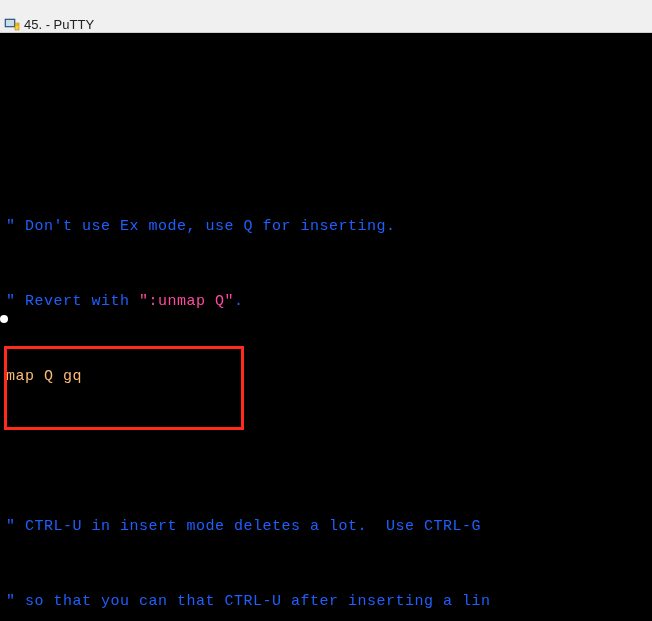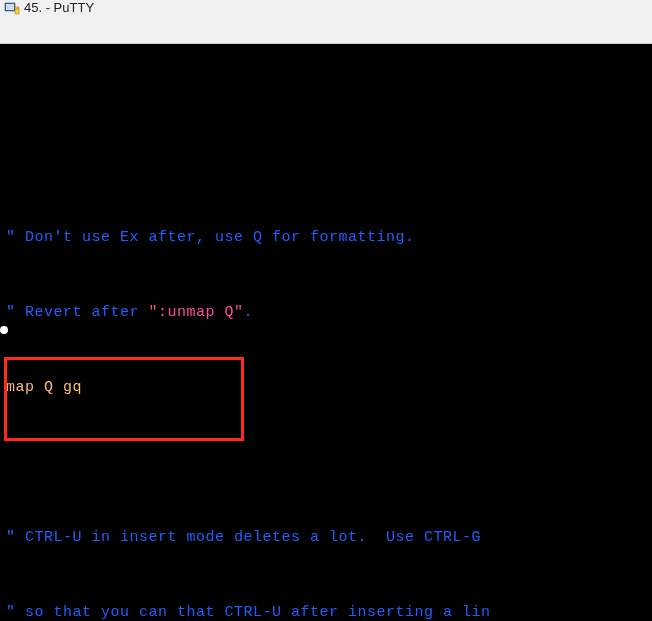--- a/index.html
+++ b/index.html
@@ -4,25 +4,25 @@
   <style>
     * { margin: 0; padding: 0; box-sizing: border-box; }
     body {
       width: 652px;
       height: 621px;
       background: #fff;
       font-family: "Consolas", "Courier New", monospace;
       overflow: hidden;
     }
     .titlebar {
-      height: 44px;
+      height: 33px;
       background: #f0f0f0;
       border-bottom: 1px solid #d0d0d0;
       display: flex;
-      align-items: flex-start;
+      align-items: flex-end;
       padding: 0 4px;
       font-family: "Segoe UI", Tahoma, sans-serif;
       font-size: 13px;
       color: #222;
     }
     .titlebar .app-icon {
       width: 16px;
       height: 16px;
       margin-right: 4px;
       display: inline-flex;
@@ -77,22 +77,22 @@
       <line x1="11" y1="9" x2="15" y2="9" stroke="#997700" stroke-width="0.5"></line>
     </svg>
   </span>
   <span>45.            - PuTTY</span>
 </div>
 
 <div class="terminal">
   <div class="scroll-thumb"></div>
 
   <div class="line"></div>
-  <div class="line"><span class="c-comment">"</span><span class="c-comment"> Don't use Ex after, use Q for formatting.</span></div>
-  <div class="line"><span class="c-comment">"</span><span class="c-comment"> Revert after </span><span class="c-string">":unmap Q"</span><span class="c-comment">.</span></div>
+  <div class="line"><span class="c-comment">"</span><span class="c-comment"> Don't use Ex mode, use Q for inserting.</span></div>
+  <div class="line"><span class="c-comment">"</span><span class="c-comment"> Revert with </span><span class="c-string">":unmap Q"</span><span class="c-comment">.</span></div>
   <div class="line"><span class="c-plain">map</span><span class="c-plain"> Q gq</span></div>
   <div class="line"></div>
   <div class="line"><span class="c-comment">"</span><span class="c-comment"> CTRL-U in insert mode deletes a lot.  Use CTRL-G </span></div>
   <div class="line"><span class="c-comment">"</span><span class="c-comment"> so that you can that CTRL-U after inserting a lin</span></div>
   
   
   
   
   
   

